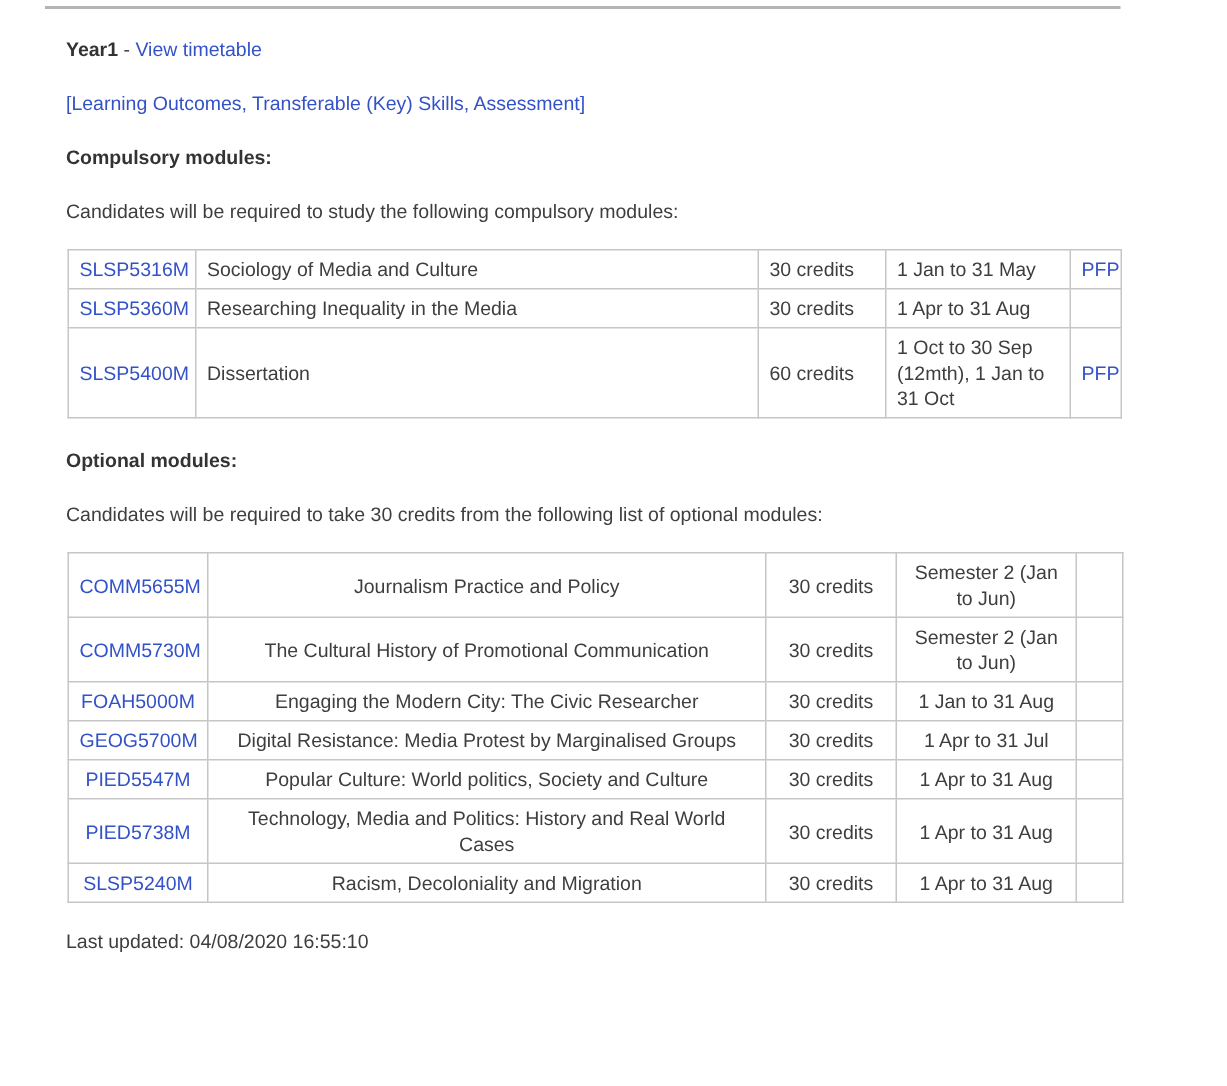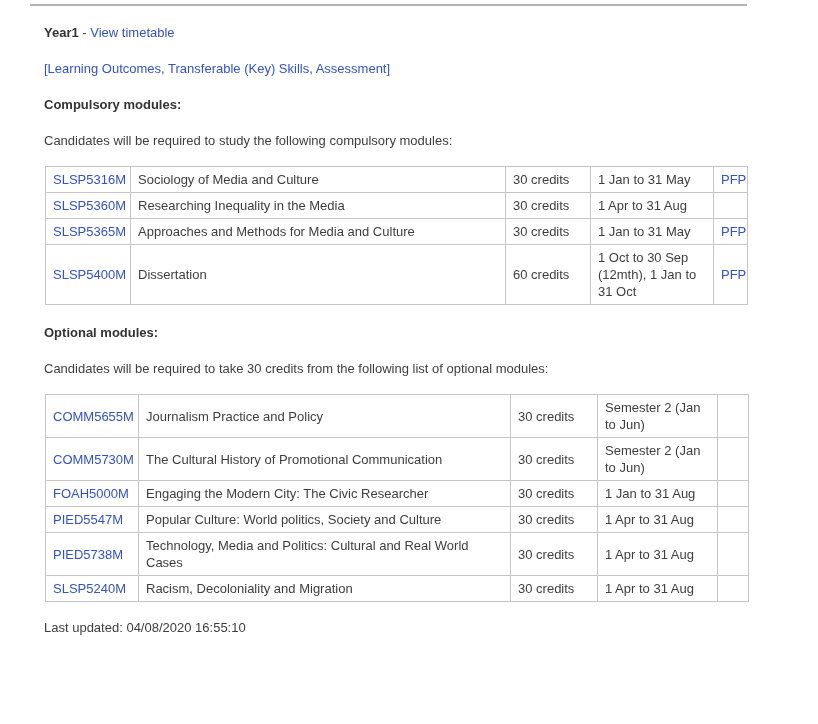--- a/index.html
+++ b/index.html
@@ -27,21 +27,21 @@
     margin:17px 12px 0 45px;
   }
   td{
     border:1px solid #c6c6c6;
     padding:4px 7px;
     line-height:17px;
     vertical-align:middle;
     overflow:hidden;
   }
   .t-comp{ width:702px; }
-  .t-opt{ width:703px; }
+  .t-opt{ width:703px;text-align:center; }
   .t-comp col.c-code{width:85px}  .t-comp col.c-title{width:375px} .t-comp col.c-cred{width:85px}  .t-comp col.c-per{width:123px} .t-comp col.c-pfp{width:34px}
   .t-opt  col.c-code{width:93px}  .t-opt  col.c-title{width:372px} .t-opt  col.c-cred{width:87px}  .t-opt  col.c-per{width:120px} .t-opt  col.c-pfp{width:31px}
   .updated{ margin:18px 0 0 44px; line-height:16px; }
 </style>
 </head>
 <body>
 
 <hr class="rule">
 
 <div class="tline first">
@@ -71,27 +71,20 @@
       <td>30 credits</td>
       <td>1 Jan to 31 May</td>
       <td><a class="lnk">PFP</a></td>
     </tr>
     <tr>
       <td><a class="lnk">SLSP5360M</a></td>
       <td>Researching Inequality in the Media</td>
       <td>30 credits</td>
       <td>1 Apr to 31 Aug</td>
       <td></td>
-    </tr>
-    <tr>
-      <td><a class="lnk">SLSP5365M</a></td>
-      <td>Approaches and Methods for Media and Culture</td>
-      <td>30 credits</td>
-      <td>1 Jan to 31 May</td>
-      <td><a class="lnk">PFP</a></td>
     </tr>
     <tr>
       <td><a class="lnk">SLSP5400M</a></td>
       <td>Dissertation</td>
       <td>60 credits</td>
       <td>1 Oct to 30 Sep (12mth), 1 Jan to 31 Oct</td>
       <td><a class="lnk">PFP</a></td>
     </tr>
   </tbody>
 </table>
@@ -124,29 +117,36 @@
       <td></td>
     </tr>
     <tr>
       <td><a class="lnk">FOAH5000M</a></td>
       <td>Engaging the Modern City: The Civic Researcher</td>
       <td>30 credits</td>
       <td>1 Jan to 31 Aug</td>
       <td></td>
     </tr>
     <tr>
+      <td><a class="lnk">GEOG5700M</a></td>
+      <td>Digital Resistance: Media Protest by Marginalised Groups</td>
+      <td>30 credits</td>
+      <td>1 Apr to 31 Jul</td>
+      <td></td>
+    </tr>
+    <tr>
       <td><a class="lnk">PIED5547M</a></td>
       <td>Popular Culture: World politics, Society and Culture</td>
       <td>30 credits</td>
       <td>1 Apr to 31 Aug</td>
       <td></td>
     </tr>
     <tr>
       <td><a class="lnk">PIED5738M</a></td>
-      <td>Technology, Media and Politics: Cultural and Real World Cases</td>
+      <td>Technology, Media and Politics: History and Real World Cases</td>
       <td>30 credits</td>
       <td>1 Apr to 31 Aug</td>
       <td></td>
     </tr>
     <tr>
       <td><a class="lnk">SLSP5240M</a></td>
       <td>Racism, Decoloniality and Migration</td>
       <td>30 credits</td>
       <td>1 Apr to 31 Aug</td>
       <td></td>

